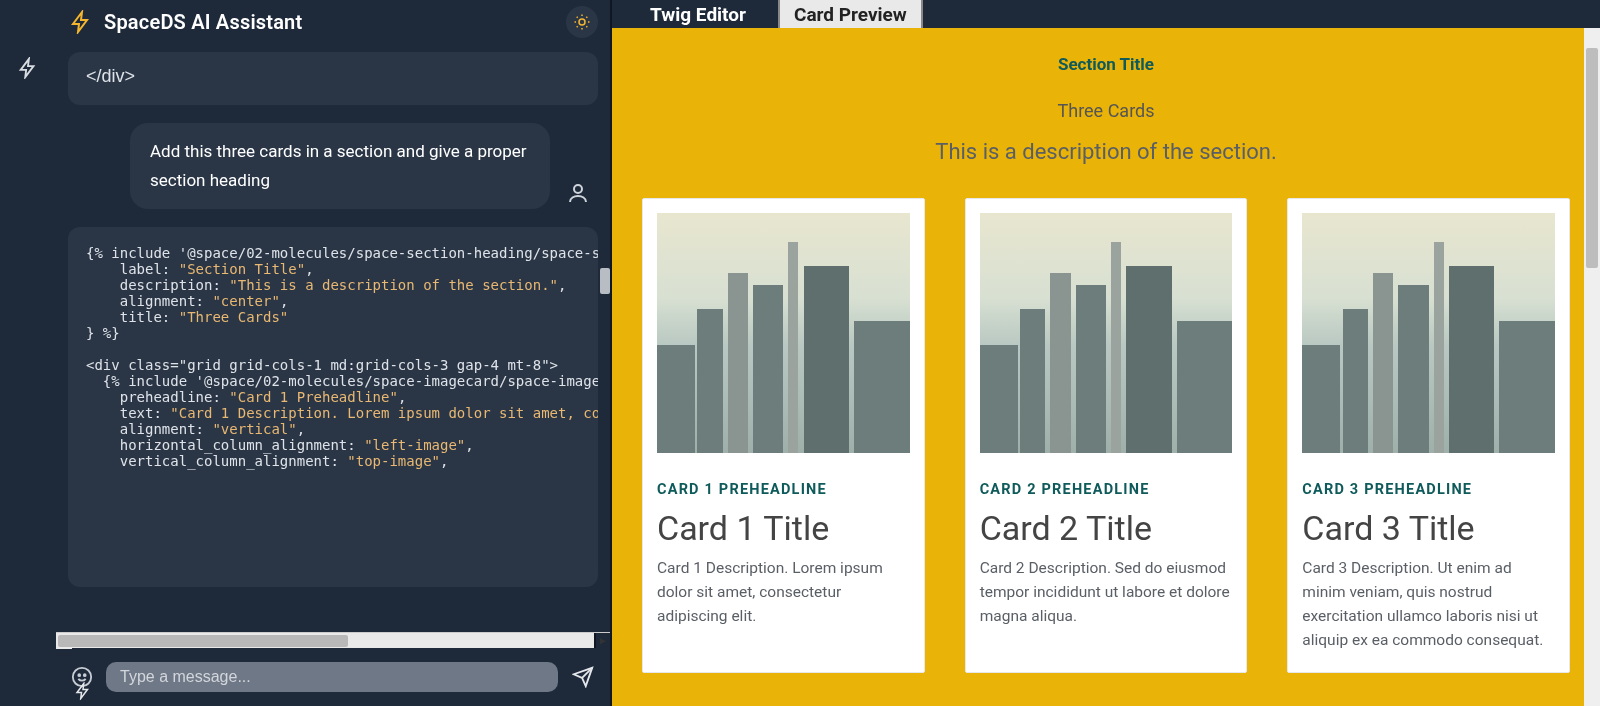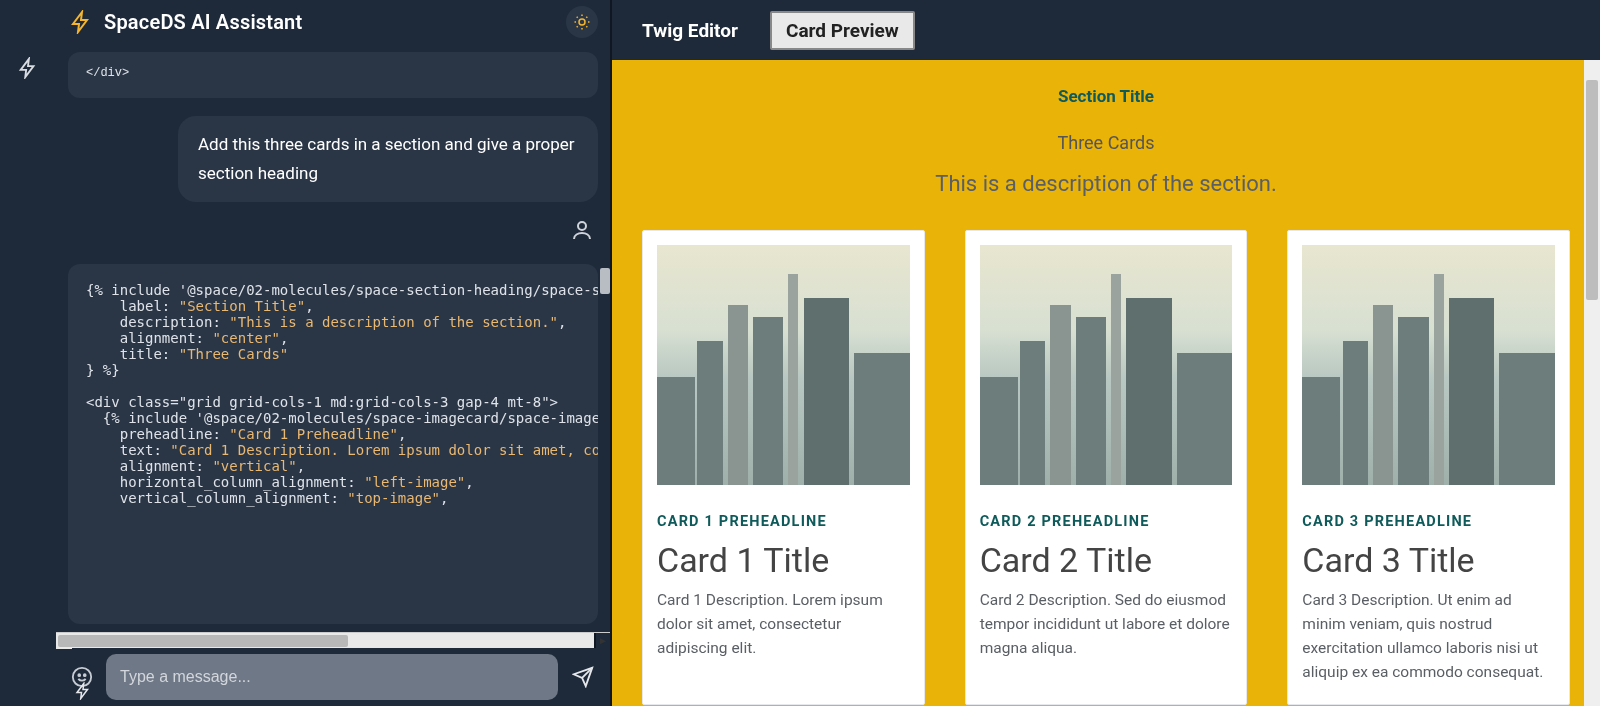--- a/index.html
+++ b/index.html
@@ -15,47 +15,47 @@
 .left { width:554px; height:100%; display:flex; flex-direction:column; background:#1e2a3a; position:relative; }
 .header { display:flex; align-items:center; height:44px; padding:0 12px; }
 .logo { width:26px; height:26px; display:flex; align-items:center; justify-content:center; color:#f5b52e; margin-right:10px; }
 .app-name { font-size:20px; font-weight:600; color:#fff; letter-spacing:.2px; }
 .header-spacer { flex:1; }
 .theme-btn { width:32px; height:32px; border-radius:16px; background:#2a3646; display:flex; align-items:center; justify-content:center; color:#f5b52e; cursor:pointer; }
 
 .chat-scroll { flex:1; overflow:hidden; position:relative; }
 .chat-inner { position:absolute; inset:0; overflow:auto; padding:8px 12px 0 12px; }
 
-.code-bubble-top { background:#2a3646; border-radius:12px; padding:14px 18px 18px; font-family:Liberation Mono, monospace; font-size:12px; color:#dfe3e9; white-space:pre; }
-
-.user-row { display:flex; align-items:flex-end; gap:12px; margin:18px 0; padding-left:62px;flex-direction:column; }
+.code-bubble-top { background:#2a3646; border-radius:12px; padding:14px 18px 18px; font-family:Liberation Sans, sans-serif; font-size:18px; color:#dfe3e9; white-space:pre; }
+
+.user-row { display:flex; align-items:flex-end; gap:12px; margin:18px 0; padding-left:62px; }
 .user-bubble { background:#2a3646; border-radius:18px; padding:14px 20px; font-size:17px; color:#fff; line-height:1.7; max-width:420px; }
 .avatar { width:32px; height:32px; border-radius:16px; display:flex; align-items:center; justify-content:center; color:#cfd3da; }
 
 .code-bubble { background:#2a3646; border-radius:12px; padding:18px 18px 18px; font-family:ui-monospace,Menlo,Consolas,monospace; font-size:14px; color:#dfe3e9; white-space:pre; overflow:hidden; min-height:360px; }
 .tok-str { color:#e9b872; }
 
 .hscroll { height:16px; background:#e9e9e9; border-top:1px solid #ccc; display:flex; align-items:center; position:relative; }
 .hscroll-thumb { position:absolute; left:2px; top:2px; height:12px; width:290px; background:#b8b8b8; border-radius:2px; }
 .hscroll-arrow { position:absolute; top:0; width:16px; height:16px; display:flex; align-items:center; justify-content:center; font-size:10px; color:#333; background:#e9e9e9; }
 .hscroll-arrow.left{ left:0; } .hscroll-arrow.right{ right:0; }
 
 .composer { height:58px; display:flex; align-items:center; gap:10px; padding:0 12px; background:#1e2a3a; }
 .emoji-btn { width:28px; height:28px; display:flex; align-items:center; justify-content:center; color:#c7ccd4; font-size:20px; cursor:pointer; }
-.chat-input { flex:1; height:46px; border-radius:10px; background:#6f7886; color:#e5e7eb; border:none; padding:0 14px; font-size:16px; }
+.chat-input { flex:1; height:30px; border-radius:10px; background:#6f7886; color:#e5e7eb; border:none; padding:0 14px; font-size:16px; }
 .chat-input::placeholder { color:#d3d6dc; }
 .send-btn { width:30px; height:30px; display:flex; align-items:center; justify-content:center; color:#e5e7eb; cursor:pointer; }
 .bolt-corner { position:absolute; left:18px; bottom:2px; color:#e5e7eb; }
 
 
 .vscroll-hint { position:absolute; right:0; top:224px; width:10px; height:26px; background:#b8bcc3; border-radius:2px; }
 
 
 .right { flex:1; height:100%; display:flex; flex-direction:column; background:#1e2a3a; border-left:2px solid #0f1722; }
-.tabs { height:60px; display:flex; align-items:center; gap:18px; padding:0 16px; }
+.tabs { height:28px; display:flex; align-items:center; gap:18px; padding:0 16px;margin-left:8px; }
 .tab { font-size:19px; font-weight:700; color:#fff; padding:6px 14px; cursor:pointer; }
 .tab.active { background:#e9e9e9; color:#222; border:2px solid #888; border-radius:2px; }
 
 .preview { flex:1; background:#eab308; overflow:auto; position:relative; }
 .preview-inner { padding:26px 30px 30px 30px; }
 .sec-label { text-align:center; font-size:17px; font-weight:700; color:#0f5a5a; margin-bottom:8px; }
 .sec-title { text-align:center; font-size:18px; color:#555; margin-bottom:18px;margin-top:26px; }
 .sec-desc { text-align:center; font-size:22px; color:#5a5f66; margin-bottom:34px; }
 
 .cards { display:grid; grid-template-columns:repeat(3,1fr); gap:40px; }

